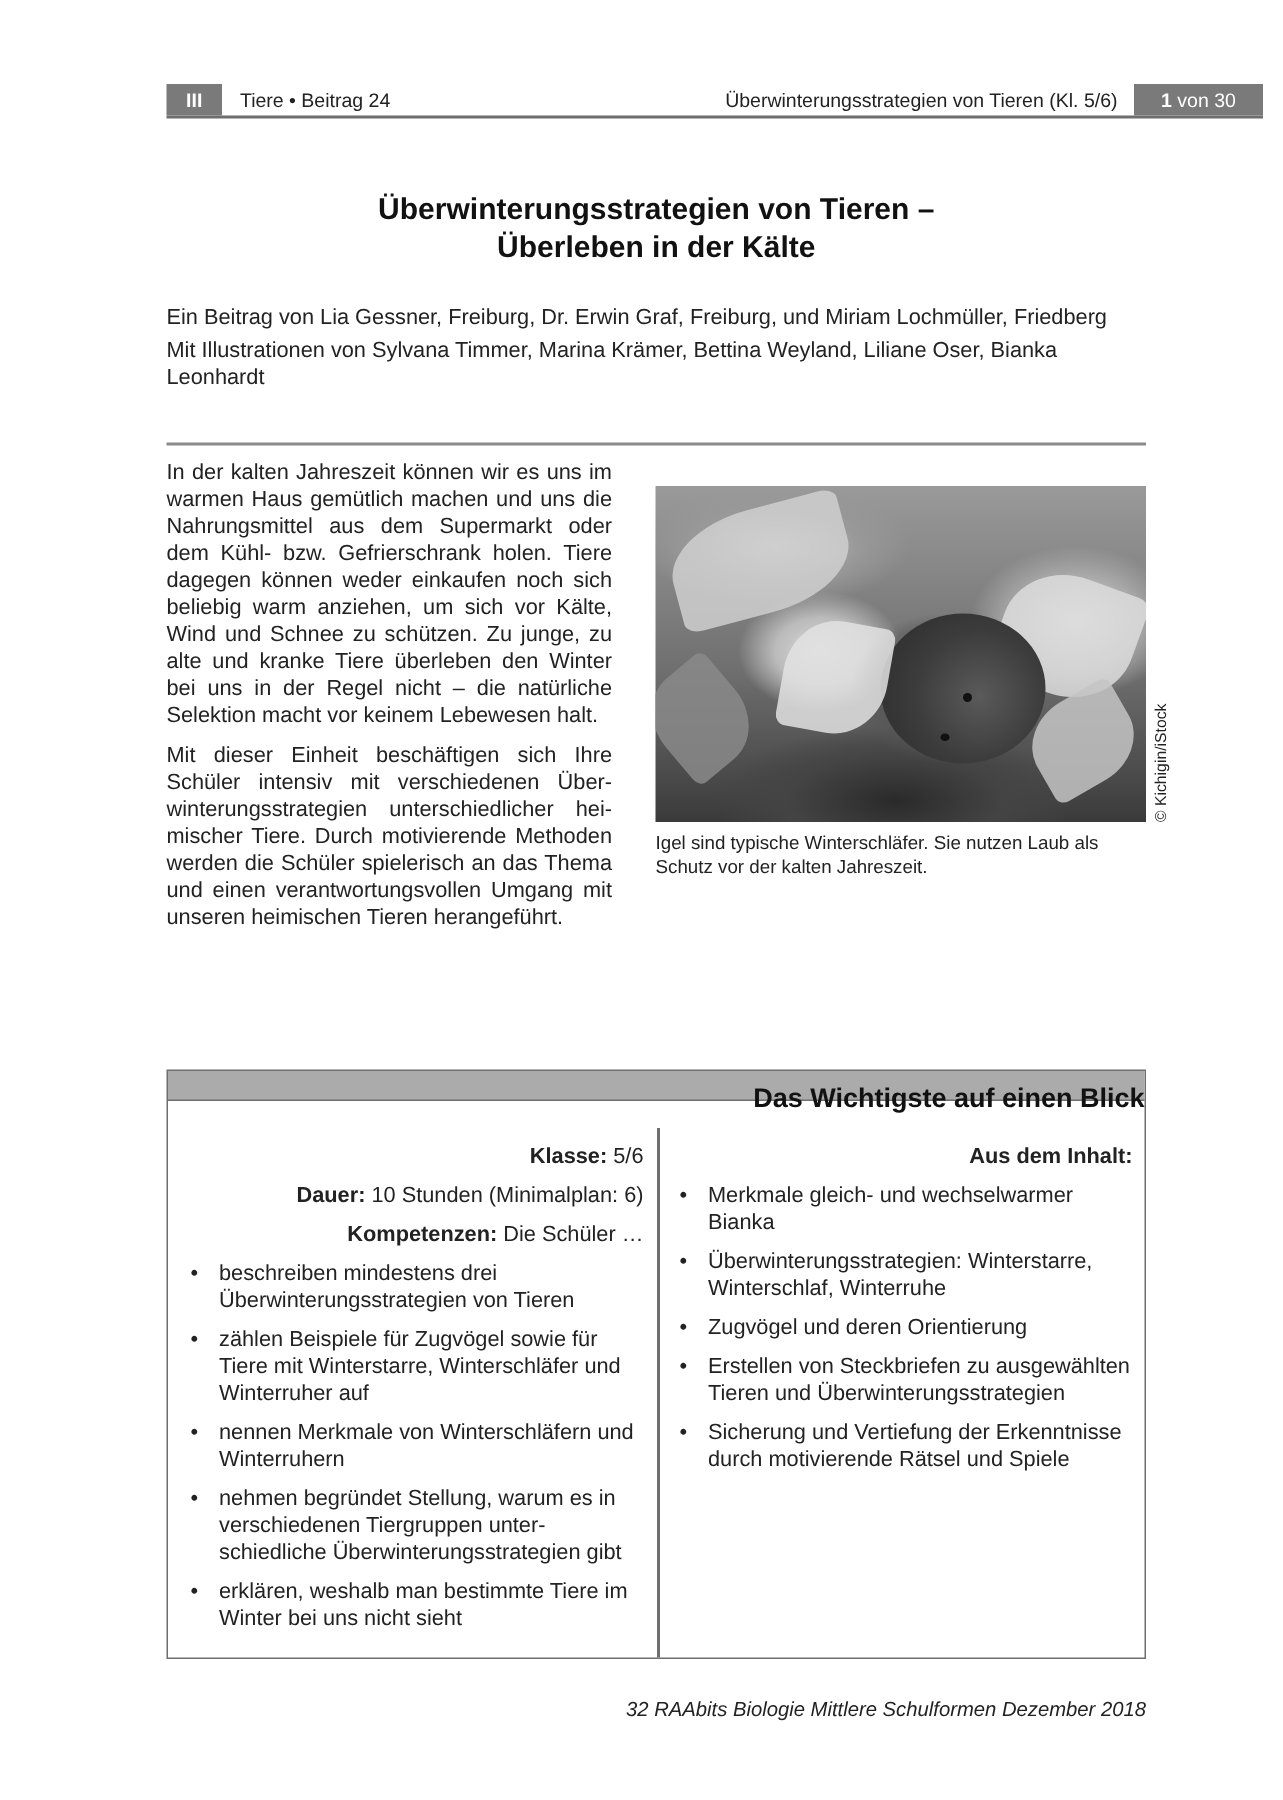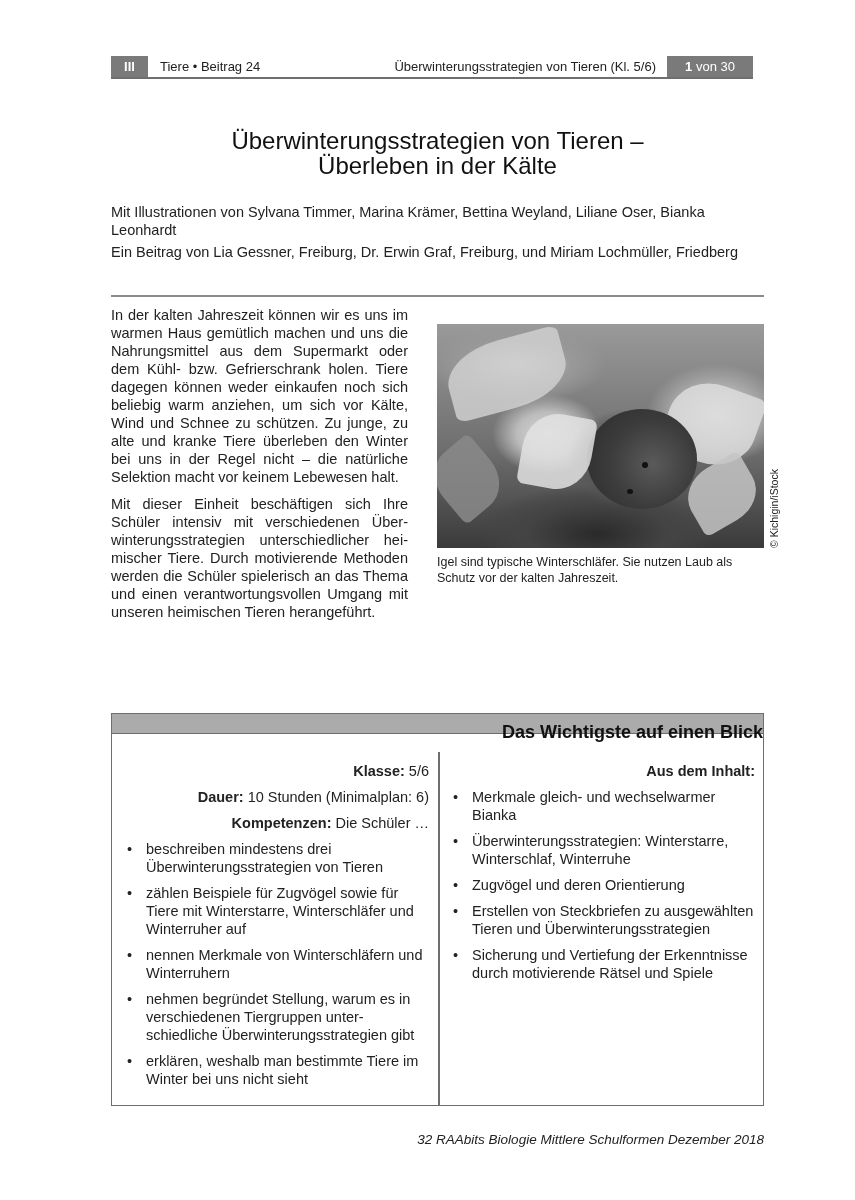--- a/index.html
+++ b/index.html
@@ -1,26 +1,26 @@
 <!DOCTYPE html>
 <html><head>
 <meta charset="utf-8">
 <style>
   * { box-sizing: border-box; margin: 0; padding: 0; }
   html, body { width: 855px; height: 1200px; background: #ffffff; }
   body { position: relative; font-family: "Liberation Sans", "DejaVu Sans", sans-serif; color: #1a1a1a; overflow: hidden; }
 
-  .header { position: absolute; left: 111px; top: 56px; width: 642px; height: 23px; border-bottom: 2px solid #6e6e6e; }
+  .header { position: absolute; left: 111px; top: 56px; width: 731px; height: 23px; border-bottom: 2px solid #6e6e6e; }
   .header .sec { position: absolute; left: 0; top: 0; width: 37px; height: 21px; background: #7a7a7a; color: #fff; font-weight: bold; font-size: 13px; text-align: center; line-height: 21px; }
   .header .series { position: absolute; left: 49px; top: 0; font-size: 13px; line-height: 21px; color: #222; }
   .header .title { position: absolute; right: 97px; top: 0; font-size: 13px; line-height: 21px; color: #222; }
   .header .page { position: absolute; right: 0; top: 0; width: 86px; height: 21px; background: #7a7a7a; color: #fff; font-size: 13px; text-align: center; line-height: 21px; }
   .header .page b { font-weight: bold; }
 
-  .main-title { position: absolute; left: 111px; top: 128px; width: 653px; text-align: center; font-weight: normal; font-size: 24px; line-height: 25px; color: #111; }
+  .main-title { position: absolute; left: 111px; top: 128px; width: 653px; text-align: center; font-weight: bold; font-size: 20px; line-height: 25px; color: #111; }
 
   .authors { position: absolute; left: 111px; top: 203px; width: 653px; font-size: 14.5px; line-height: 18px; color: #222; }
   .authors p { margin-bottom: 4px; }
 
   .rule { position: absolute; left: 111px; top: 295px; width: 653px; height: 2px; background: #8a8a8a; }
 
   .intro { position: absolute; left: 111px; top: 306px; width: 297px; font-size: 14.5px; line-height: 18px; text-align: justify; color: #222; }
   .intro p { margin-bottom: 9px; hyphens: manual; }
 
   .photo { position: absolute; left: 437px; top: 324px; width: 327px; height: 224px; overflow: hidden;
@@ -66,22 +66,22 @@
   <div class="title">Überwinterungsstrategien von Tieren (Kl. 5/6)</div>
   <div class="page"><b>1</b> <span>von 30</span></div>
 </div>
 
 <h1 class="main-title">
   <span>Überwinterungsstrategien von Tieren –</span><br>
   <span>Überleben in der Kälte</span>
 </h1>
 
 <div class="authors">
+  <p>Ein Beitrag von Lia Gessner, Freiburg, Dr. Erwin Graf, Freiburg, und Miriam Lochmüller, Friedberg</p>
   <p>Mit Illustrationen von Sylvana Timmer, Marina Krämer, Bettina Weyland, Liliane Oser, Bianka Leonhardt</p>
-  <p>Ein Beitrag von Lia Gessner, Freiburg, Dr. Erwin Graf, Freiburg, und Miriam Lochmüller, Friedberg</p>
 </div>
 
 <div class="rule"></div>
 
 <div class="intro">
   <p>In der kalten Jahreszeit können wir es uns im warmen Haus gemütlich machen und uns die Nahrungsmittel aus dem Super­markt oder dem Kühl- bzw. Gefrierschrank holen. Tiere dagegen können weder ein­kaufen noch sich beliebig warm anziehen, um sich vor Kälte, Wind und Schnee zu schützen. Zu junge, zu alte und kranke Tiere überleben den Winter bei uns in der Regel nicht – die natürliche Selektion macht vor keinem Lebewesen halt.</p>
   <p>Mit dieser Einheit beschäftigen sich Ihre Schüler intensiv mit verschiedenen Über­winterungsstrategien unterschiedlicher hei­mischer Tiere. Durch motivierende Metho­den werden die Schüler spielerisch an das Thema und einen verantwortungsvollen Umgang mit unseren heimischen Tieren herangeführt.</p>
 </div>
 
 <div class="photo" title="Igel im Herbstlaub (Schwarz-Weiß-Foto)">

